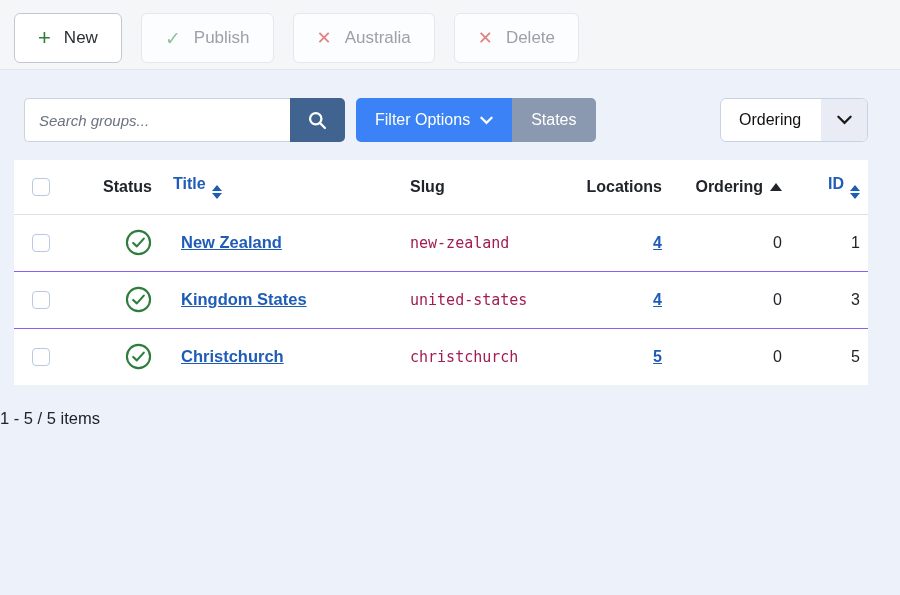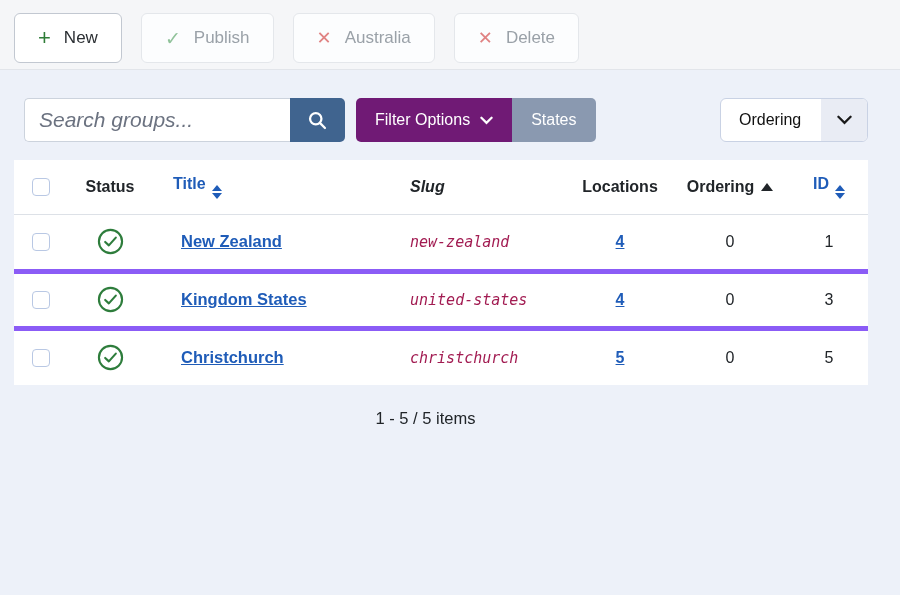--- a/index.html
+++ b/index.html
@@ -46,42 +46,42 @@
     padding: 28px 32px 0 24px;
     height: 72px;
   }
   .search-input {
     width: 266px;
     height: 44px;
     border: 1px solid #ccd3dd;
     border-right: none;
     border-radius: 5px 0 0 5px;
     padding: 0 14px;
-    font-size: 21px;
+    font-size: 15px;
     font-family: "Liberation Sans", sans-serif;
     color: #6d28d9;
     outline: none;
   }
   .search-input::placeholder { font-style: italic; color: #6b7280; }
   .search-btn {
     width: 55px;
     height: 44px;
     background: #40648f;
     border: none;
     border-radius: 0 5px 5px 0;
     display: inline-flex;
     align-items: center;
     justify-content: center;
     cursor: pointer;
   }
   .filter-group { display: inline-flex; margin-left: 11px; }
   .filter-btn {
     height: 44px;
     padding: 0 19px;
-    background: #701a75;
+    background: #3b82f6;
     color: #fff;
     border: none;
     border-radius: 5px 0 0 5px;
     font-size: 16px;
     display: inline-flex;
     align-items: center;
     gap: 10px;
     cursor: pointer;
     font-family: "Liberation Sans", sans-serif;
   }
@@ -139,26 +139,26 @@
     height: 54px;
     font-weight: bold;
     font-size: 16px;
     color: #212529;
     border-bottom: 1px solid #dde1e7;
     padding: 0 8px;
     white-space: nowrap;
   }
   thead th.sortable { color: #1f5cb8; cursor: pointer; }
   thead th.sorted { cursor: pointer; }
-  tbody td { height: 57px; border-bottom: 5px solid #8b5cf6; padding: 0 8px; }
+  tbody td { height: 57px; border-bottom: 1px solid #8b5cf6; padding: 0 8px; }
   tbody tr:last-child td { border-bottom: none; }
   .al { text-align: left; margin-top: 12px; }
-  .ac { text-align: center; }
+  .ac { text-align: right; }
   td.title-cell a, th.th-title { padding-left: 13px; }
-  td.slug-cell, th.th-slug { padding-left: 10px; font-style: italic; }
+  td.slug-cell, th.th-slug { padding-left: 10px; }
 
   .row-check {
     appearance: none;
     -webkit-appearance: none;
     width: 18px;
     height: 18px;
     border: 1px solid #b9c8e4;
     border-radius: 4px;
     background: #fff;
     cursor: pointer;
@@ -218,21 +218,21 @@
     border-left: 6px solid transparent;
     border-right: 6px solid transparent;
     border-bottom: 8px solid #212529;
     margin-left: 7px;
     vertical-align: 1px;
   }
 
   
   .pagination-counter {
     margin-top: 24px;
-    text-align: center;
+    text-align: left;
     padding-right: 49px;
     font-size: 16.5px;
     color: #212529;
   }
 </style>
 </head>
 <body>
 
 <div class="toolbar">
   <button class="tbtn primary">

